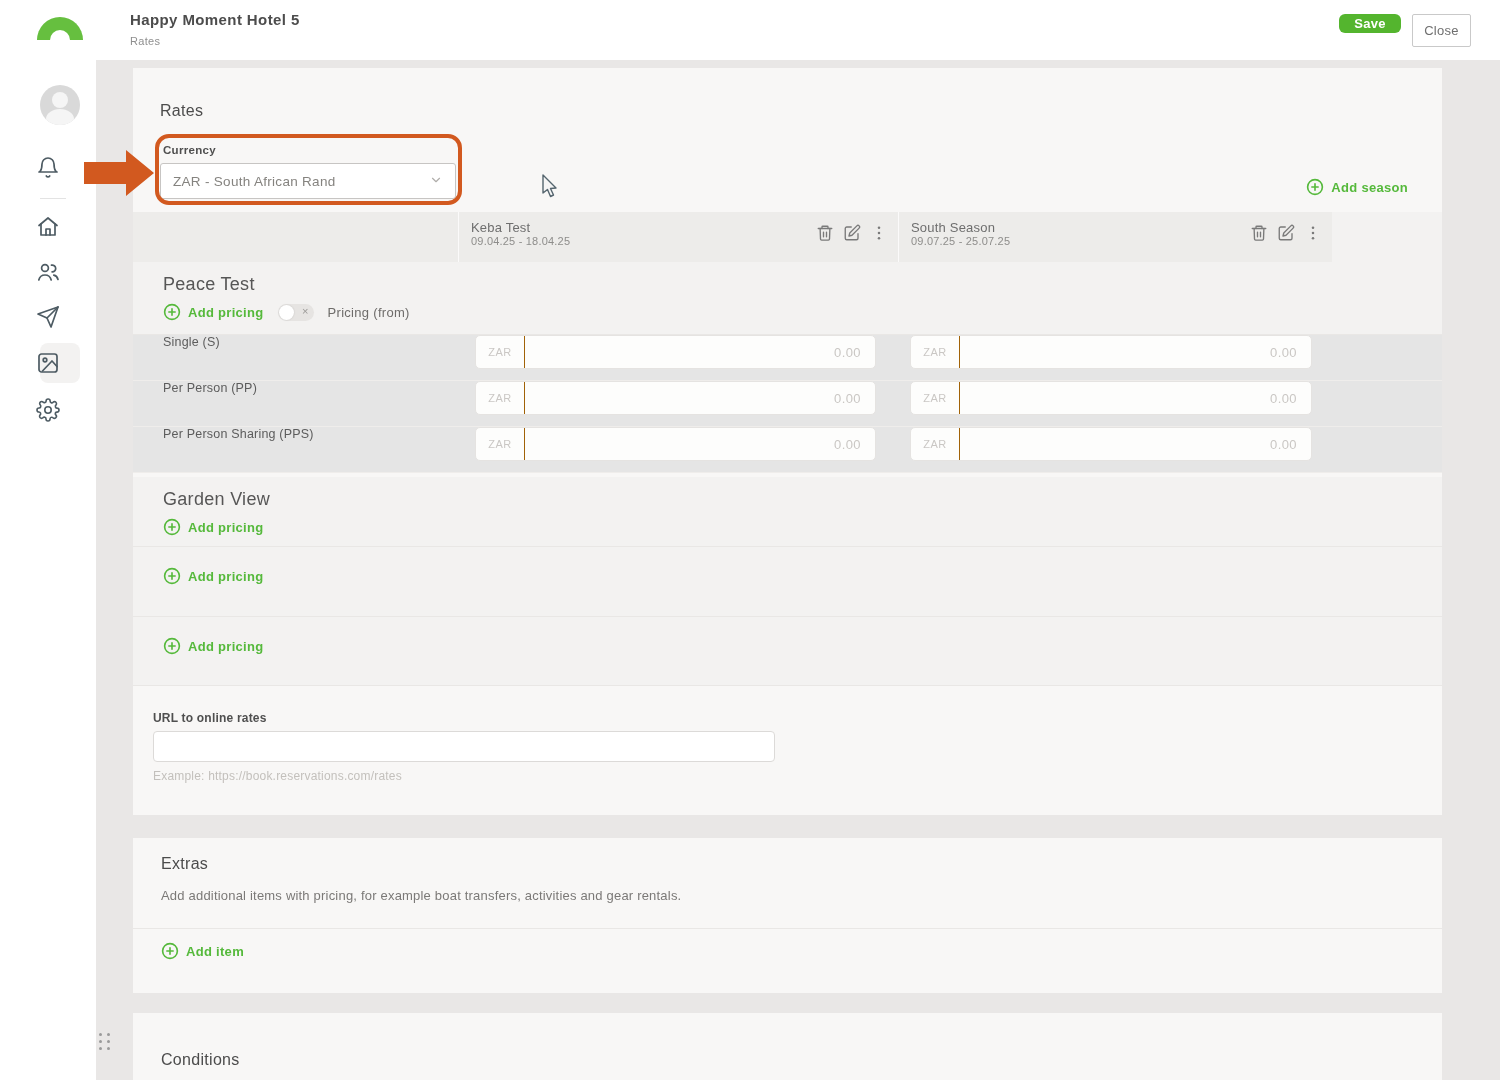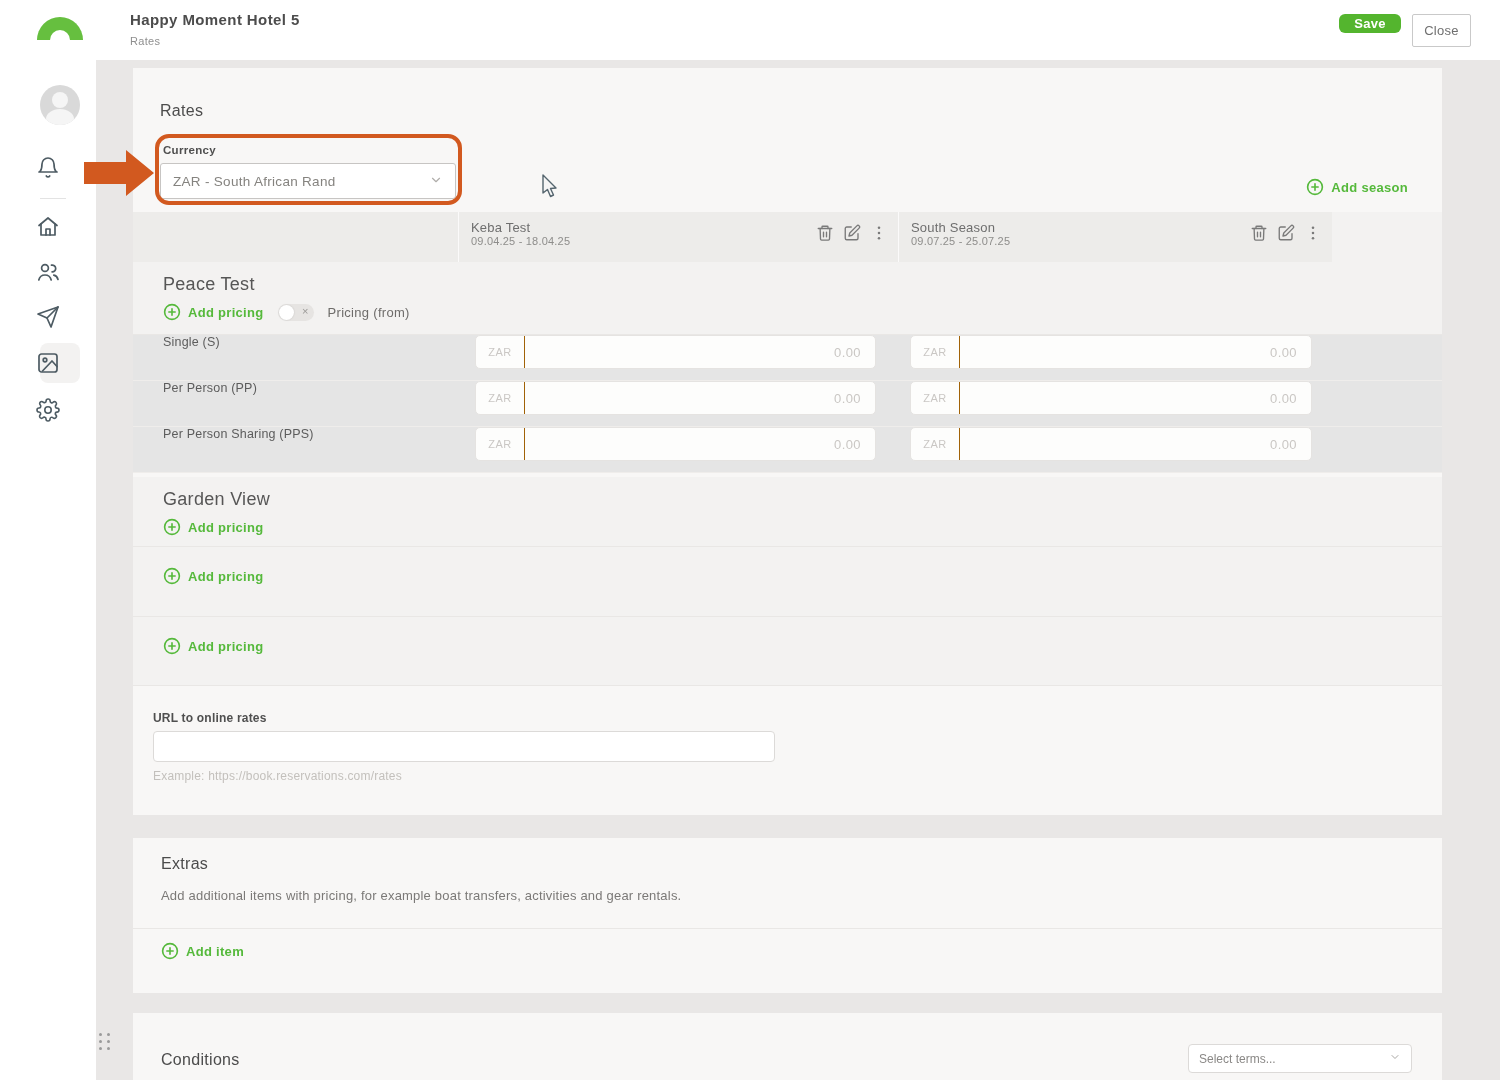--- a/index.html
+++ b/index.html
@@ -373,28 +373,20 @@
     <svg class="icon-plus" viewBox="0 0 20 20" fill="none" stroke="#55b93b" stroke-width="1.8" stroke-linecap="round">
         <circle cx="10" cy="10" r="8.2"></circle>
         <path d="M10 6.5v7M6.5 10h7"></path>
       </svg>
     <span>Add item</span>
   </span>
 </div>
 
 <div class="card card-conditions">
   <div class="section-title cond-title">Conditions</div>
-  <div class="cond-select">
-    <span>Select terms...</span>
-    <span class="chev">
-      <svg width="12" height="12" viewBox="0 0 24 24" fill="none" stroke="currentColor" stroke-width="2" stroke-linecap="round" stroke-linejoin="round">
-          <path d="m6 9 6 6 6-6"></path>
-        </svg>
-    </span>
-  </div>
 </div>
 
 <div class="orange-ring"></div>
 <svg class="orange-arrow" viewBox="0 0 70 46">
   <path d="M0 12 H42 V0 L70 23 L42 46 V34 H0 Z" fill="#d2591f"></path>
 </svg>
 
 <svg class="cursor" width="22" height="26" viewBox="0 0 22 26">
   <path d="M4 1 L4 19 L8.5 15.5 L11.5 22.5 L14.5 21 L11.5 14.5 L17 14 Z" fill="#f5f5f5" stroke="#55656e" stroke-width="1.4" stroke-linejoin="round"></path>
 </svg>

